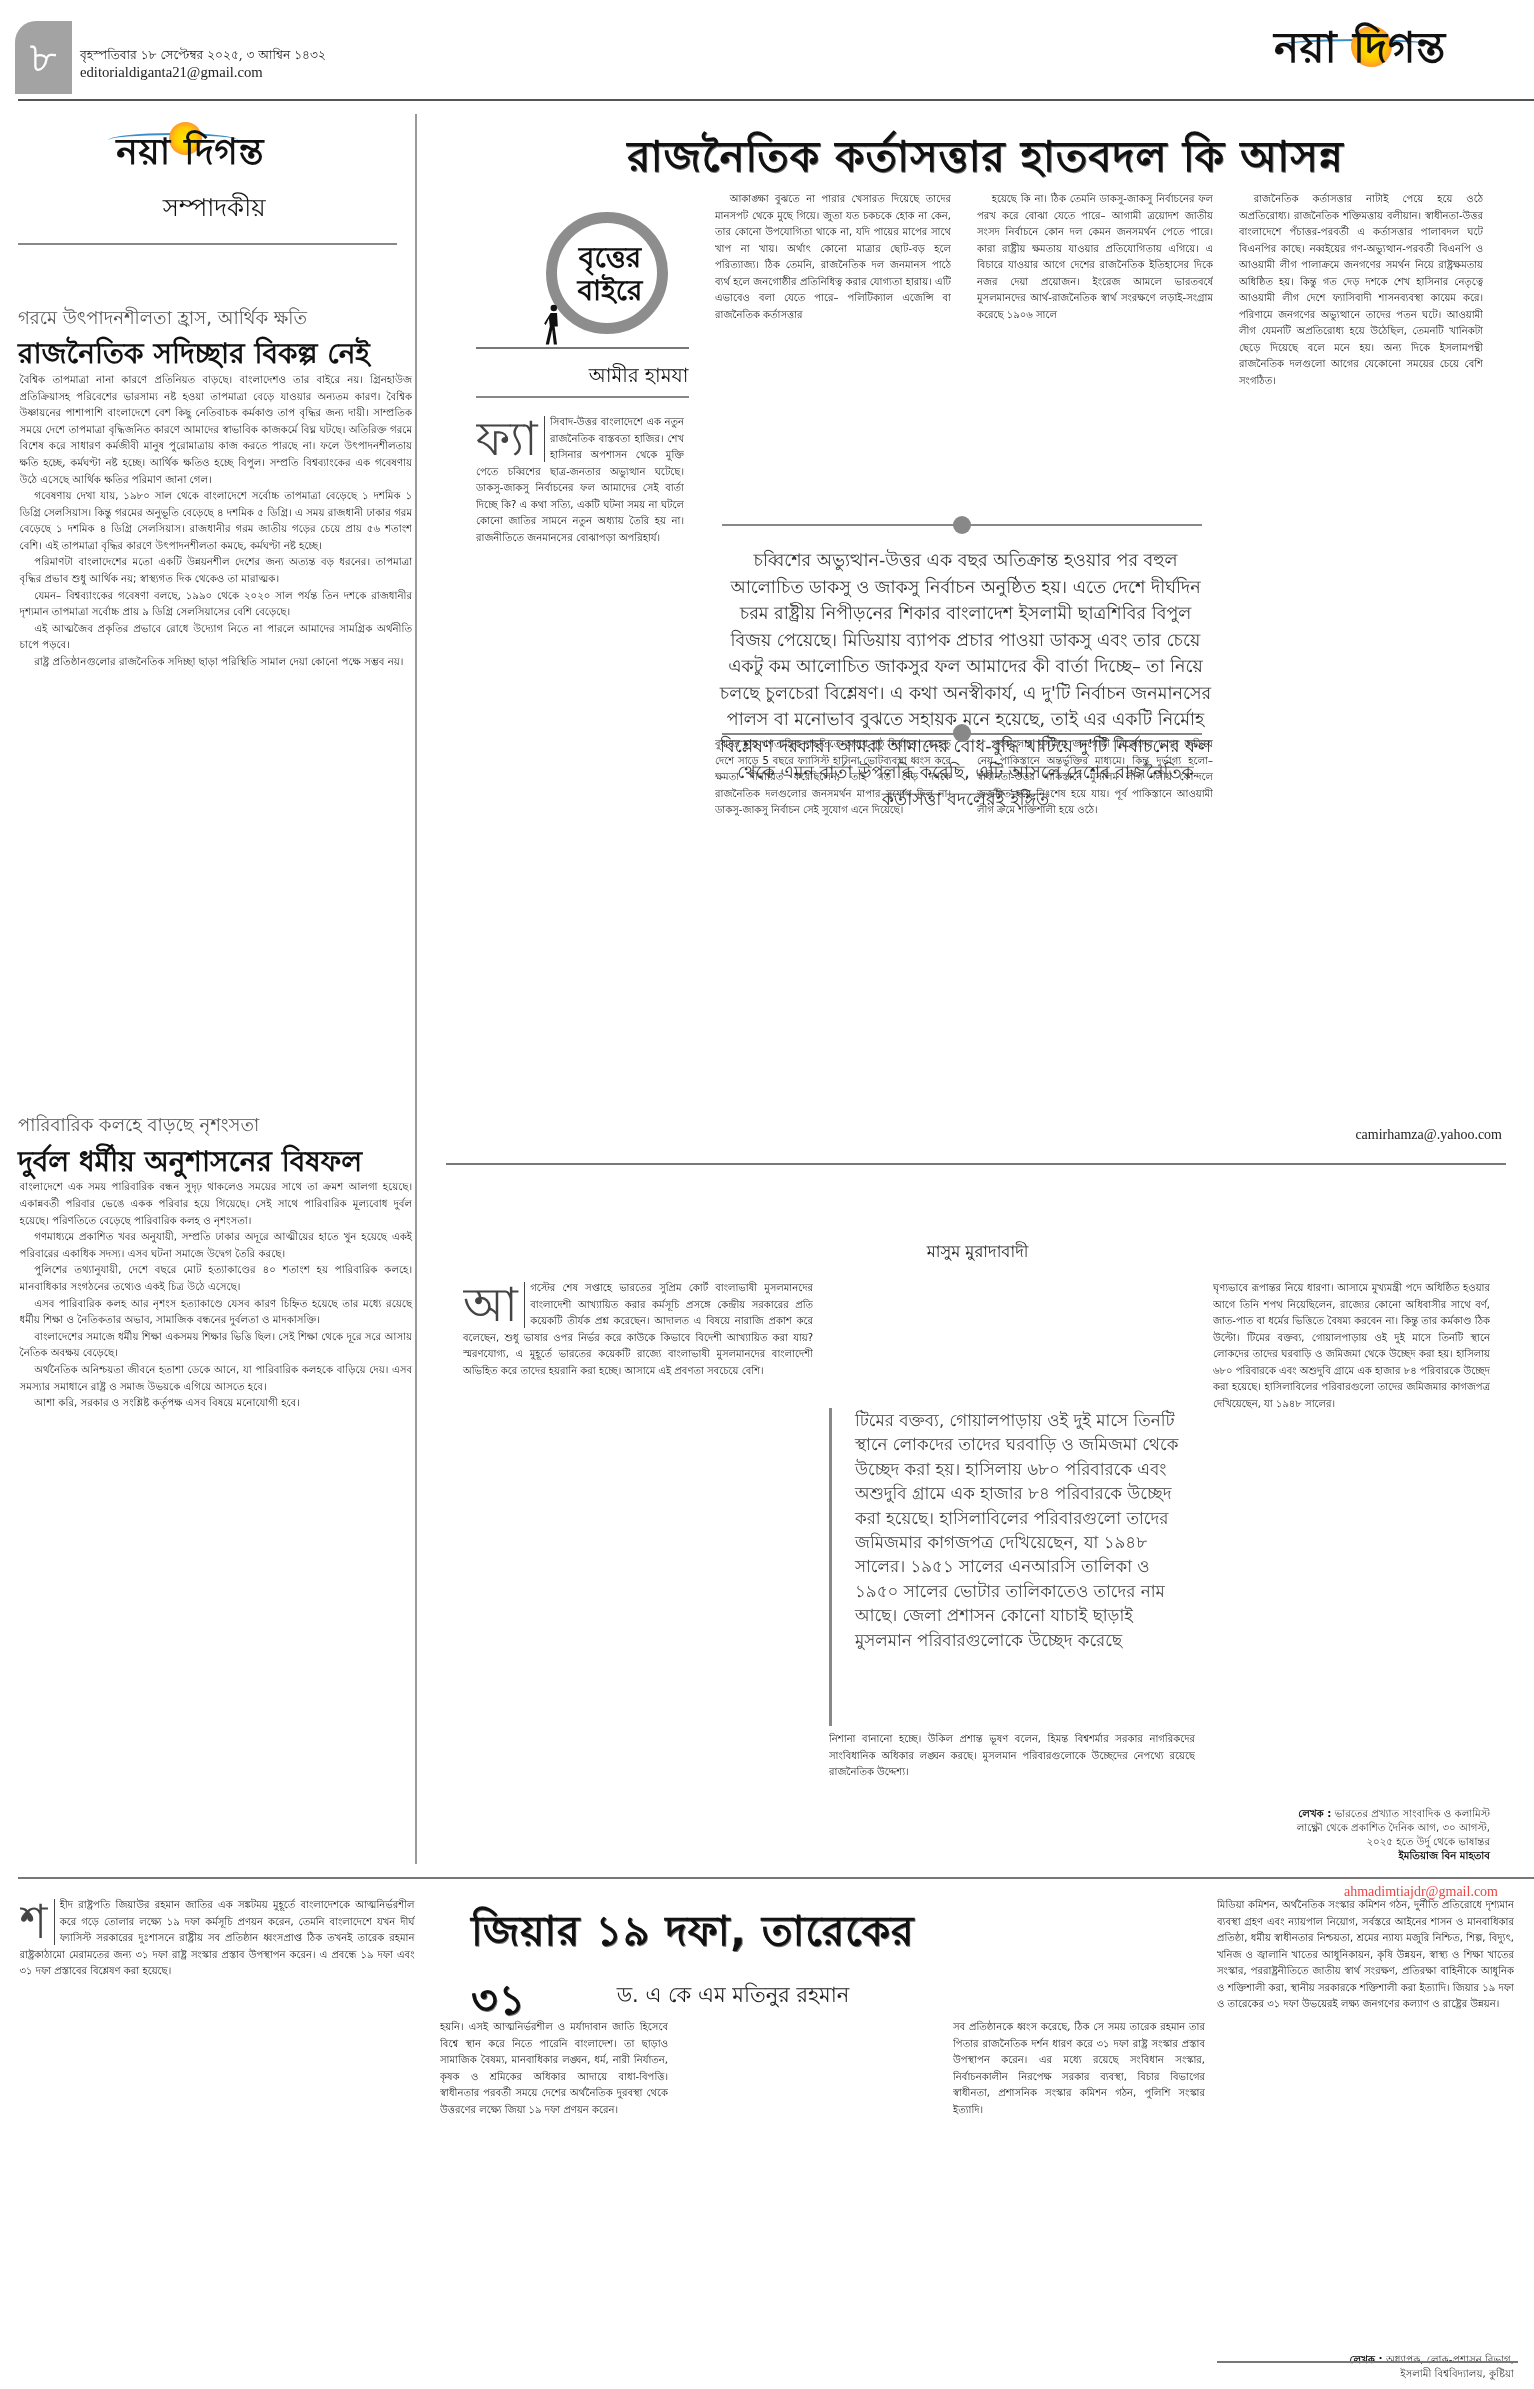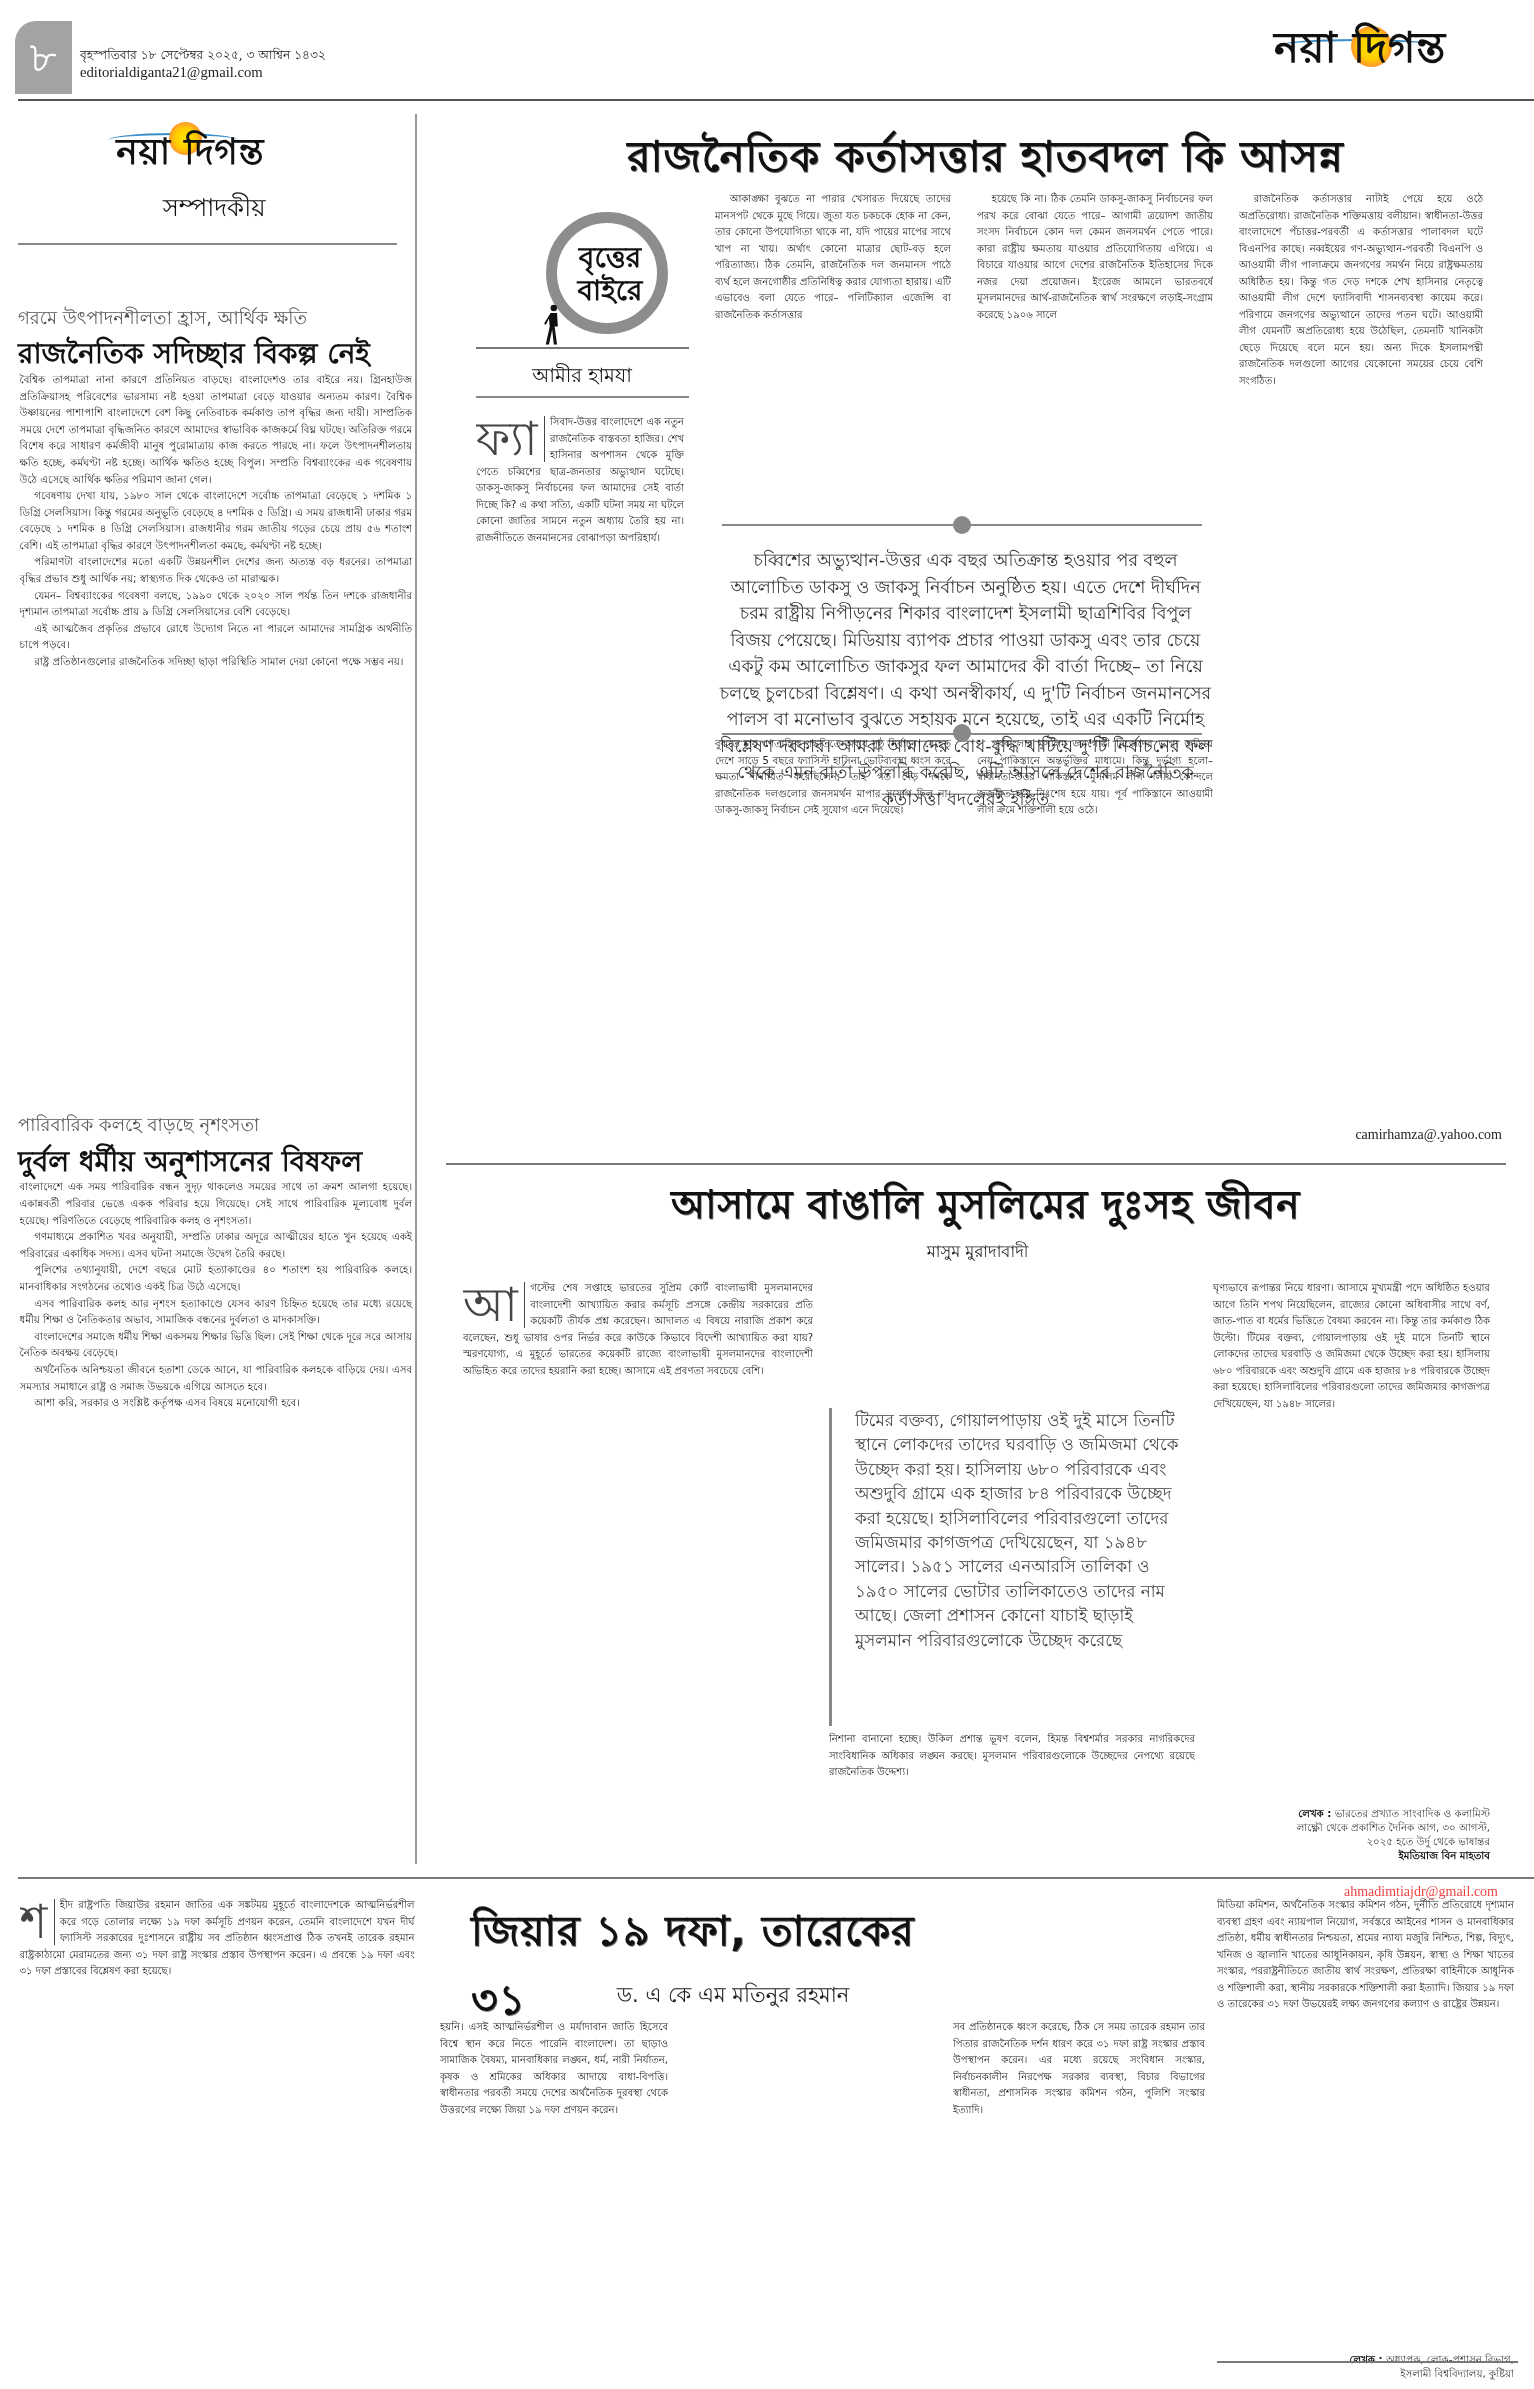--- a/index.html
+++ b/index.html
@@ -34,21 +34,21 @@
   .ed-body p:first-child { text-indent: 0; }
 
   
   .art1 { position: absolute; left: 440px; top: 101px; width: 1095px; height: 1062px; }
   .art1-headline { position: absolute; left: 24.4px; top: 23px; width: 1042px; text-align: center; font-size: 42px; letter-spacing: 0.8px; color: #111; text-shadow: 0.8px 0.8px 0 #777; }
   .column-badge { position: absolute; left: 29px; top: 91px; width: 228px; height: 204px; }
   .badge-ring { position: absolute; left: 77px; top: 20.4px; width: 122px; height: 122px; border-radius: 50%; border: 11.4px solid #8d8d8d; }
   .badge-text { position: absolute; left: 96px; top: 49px; width: 90px; font-size: 28px; line-height: 33px; font-weight: bold; color: #111; text-align: center; }
   .walker { position: absolute; left: 75px; top: 112px; width: 18px; height: 42px; }
   .badge-rule { position: absolute; left: 6.5px; top: 155px; width: 213px; height: 1.6px; background: #777; }
-  .author1 { position: absolute; left: 6.5px; top: 169px; width: 213px; text-align: center; font-size: 19.5px; color: #111; }
+  .author1 { position: absolute; left: 6.5px; top: 169px; width: 213px; text-align: right; font-size: 19.5px; color: #111; }
   .badge-rule2 { position: absolute; left: 6.5px; top: 204px; width: 213px; height: 1.6px; background: #888; }
 
   .body-cols { font-size: 10px; line-height: 16.5px; text-align: justify; color: #222; font-family: "DejaVu Sans", sans-serif; }
   .body-cols p { text-indent: 14.7px; }
   .dropcap { float: left; font-size: 47px; line-height: 46px; padding-right: 6.5px; margin-top: 1.6px; color: #444; border-right: 1.6px solid #444; margin-right: 4.9px; font-family: "DejaVu Serif", serif; }
 
   .a1-col1 { position: absolute; left: 36px; top: 313px; width: 208px; height: 729px; }
   .a1-col2 { position: absolute; left: 275px; top: 90px; width: 236px; height: 326px; }
   .a1-col3 { position: absolute; left: 537px; top: 90px; width: 236px; height: 326px; }
   .a1-col4 { position: absolute; left: 799px; top: 90px; width: 244px; height: 936px; }
@@ -185,21 +185,20 @@
   </div>
   <div class="a1-col3b body-cols" style="overflow:hidden">
     <p>পূর্ববাংলার মুসলিম জনগোষ্ঠী নিজেদের ভাগ্য জড়িয়ে নেয় পাকিস্তানে অন্তর্ভুক্তির মাধ্যমে। কিন্তু দুর্ভাগ্য হলো– স্বাধীনতা-উত্তর পাকিস্তানে মুসলিম লীগ দলীয় কোন্দলে জর্জরিত হয়ে নিঃশেষ হয়ে যায়। পূর্ব পাকিস্তানে আওয়ামী লীগ ক্রমে শক্তিশালী হয়ে ওঠে।</p>
   </div>
 
   <div class="signoff">camirhamza@.yahoo.com</div>
 </article>
 <div class="rule-a1"></div>
 
 <article class="art2">
-  <h1 class="art2-headline">আসামে বাঙালি মুসলিমের দুঃসহ জীবন</h1>
   <div class="author2">মাসুম মুরাদাবাদী</div>
 
   <div class="a2-col1 body-cols" style="overflow:hidden">
     <span class="dropcap">আ</span>
     <span>গস্টের শেষ সপ্তাহে ভারতের সুপ্রিম কোর্ট বাংলাভাষী মুসলমানদের বাংলাদেশী আখ্যায়িত করার কর্মসূচি প্রসঙ্গে কেন্দ্রীয় সরকারের প্রতি কয়েকটি তীর্যক প্রশ্ন করেছেন। আদালত এ বিষয়ে নারাজি প্রকাশ করে বলেছেন, শুধু ভাষার ওপর নির্ভর করে কাউকে কিভাবে বিদেশী আখ্যায়িত করা যায়? স্মরণযোগ্য, এ মুহূর্তে ভারতের কয়েকটি রাজ্যে বাংলাভাষী মুসলমানদের বাংলাদেশী অভিহিত করে তাদের হয়রানি করা হচ্ছে। আসামে এই প্রবণতা সবচেয়ে বেশি।</span>
   </div>
   <div class="pullquote2">টিমের বক্তব্য, গোয়ালপাড়ায় ওই দুই মাসে তিনটি স্থানে লোকদের তাদের ঘরবাড়ি ও জমিজমা থেকে উচ্ছেদ করা হয়। হাসিলায় ৬৮০ পরিবারকে এবং অশুদুবি গ্রামে এক হাজার ৮৪ পরিবারকে উচ্ছেদ করা হয়েছে। হাসিলাবিলের পরিবারগুলো তাদের জমিজমার কাগজপত্র দেখিয়েছেন, যা ১৯৪৮ সালের। ১৯৫১ সালের এনআরসি তালিকা ও ১৯৫০ সালের ভোটার তালিকাতেও তাদের নাম আছে। জেলা প্রশাসন কোনো যাচাই ছাড়াই মুসলমান পরিবারগুলোকে উচ্ছেদ করেছে</div>
   <div class="a2-col2b body-cols" style="overflow:hidden">
     <p style="text-indent:0">নিশানা বানানো হচ্ছে। উকিল প্রশান্ত ভূষণ বলেন, হিমন্ত বিশ্বশর্মার সরকার নাগরিকদের সাংবিধানিক অধিকার লঙ্ঘন করছে। মুসলমান পরিবারগুলোকে উচ্ছেদের নেপথ্যে রয়েছে রাজনৈতিক উদ্দেশ্য।</p>
   </div>

